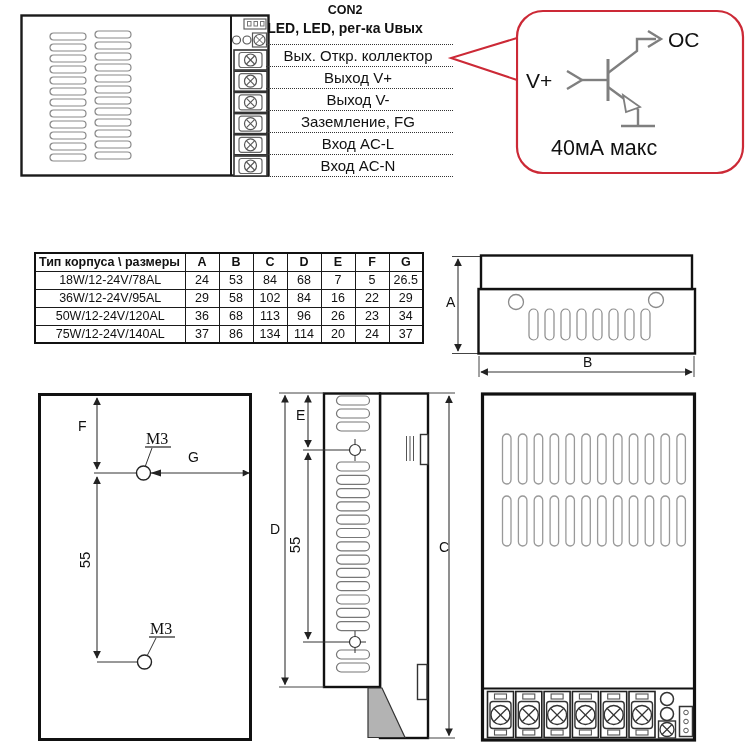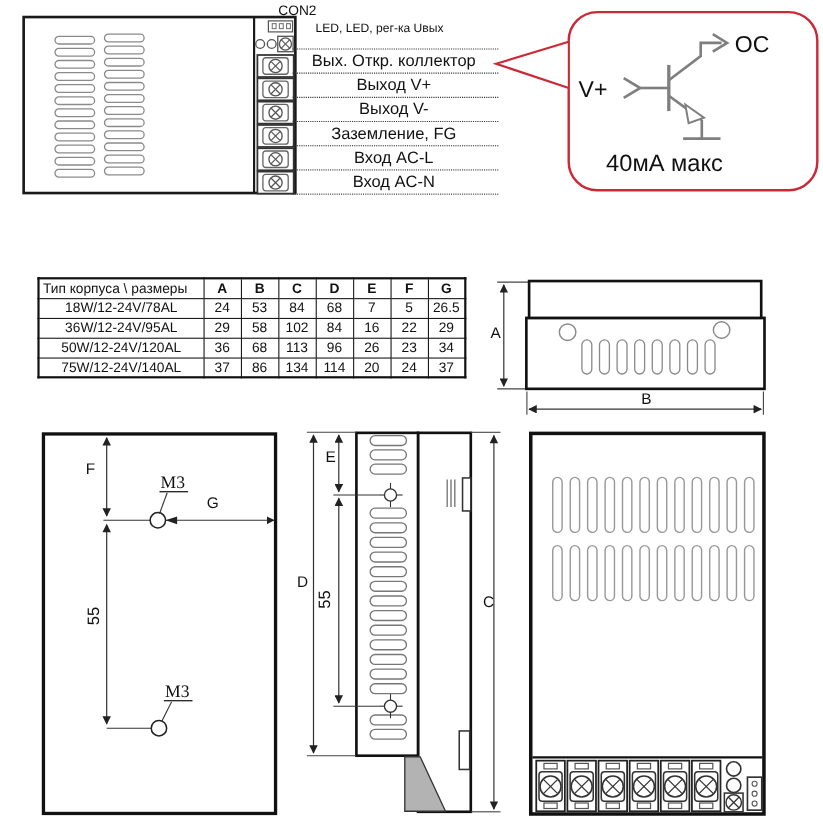--- a/index.html
+++ b/index.html
@@ -1,31 +1,31 @@
 <!DOCTYPE html>
 <html><head>
 <meta charset="utf-8">
 <style>
   * { margin:0; padding:0; box-sizing:border-box; }
   body { background:#ffffff; font-family:"Liberation Sans", sans-serif; }
   .page { position:relative; width:748px; height:751px; background:#fff; overflow:hidden; }
   .abs { position:absolute; }
   svg { position:absolute; overflow:visible; }
   
-  .con2-title { left:253px; top:3px; width:184px; text-align:left; font-size:12.5px; color:#111; }
-  .con2-sub   { left:253px; top:20px; width:184px; text-align:center; font-size:11px; color:#111; }
+  .con2-title { left:253px; top:3px; width:184px; text-align:center; font-size:12.5px; color:#111;font-weight:bold; }
+  .con2-sub   { left:253px; top:20px; width:184px; text-align:center; font-size:14px; color:#111;font-weight:bold; }
   
   .term-labels { left:266px; top:44px; width:187px; border-top:1.6px dotted #333; }
   .term-row { height:22px; line-height:21px; text-align:center; padding-right:3px;
               font-size:15px; color:#111; border-bottom:1.6px dotted #333; }
   
   .dim-table { left:34px; top:252px; border-collapse:collapse; border:2px solid #111; background:#fff; }
   .dim-table th, .dim-table td { border:1.3px solid #1a1a1a; height:18px; padding:0 3px;
               font-size:12.5px; color:#111; white-space:nowrap; }
-  .dim-table th.model-h { width:150px; text-align:left; font-weight:normal; }
+  .dim-table th.model-h { width:150px; text-align:left; font-weight:bold; }
   .dim-table th.letter { width:34px; text-align:center; font-weight:bold; }
   .dim-table td { text-align:center; font-weight:normal; }
   .dim-table th.model { text-align:center; font-weight:normal; }
 </style>
 </head>
 <body>
 
 <div class="page">
 
   <svg width="0" height="0">

